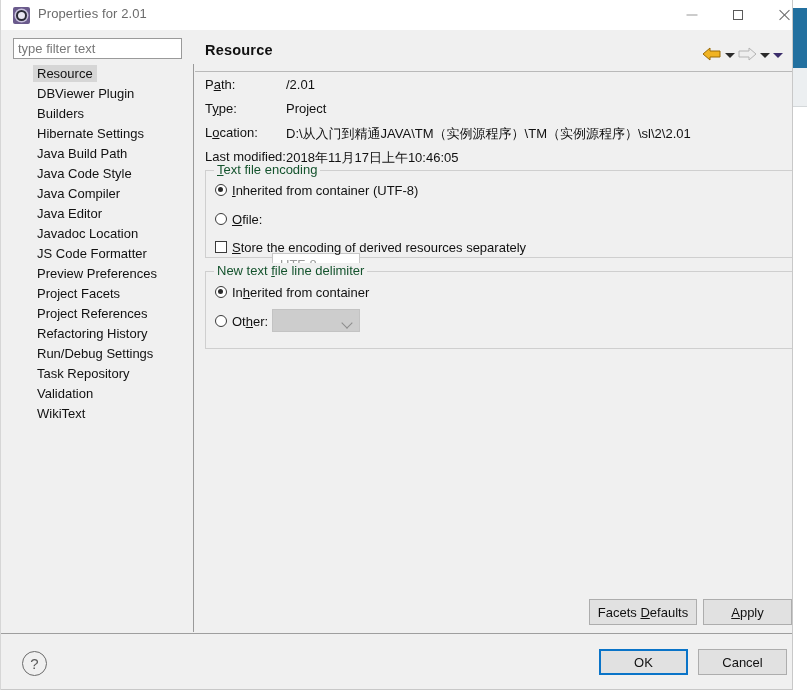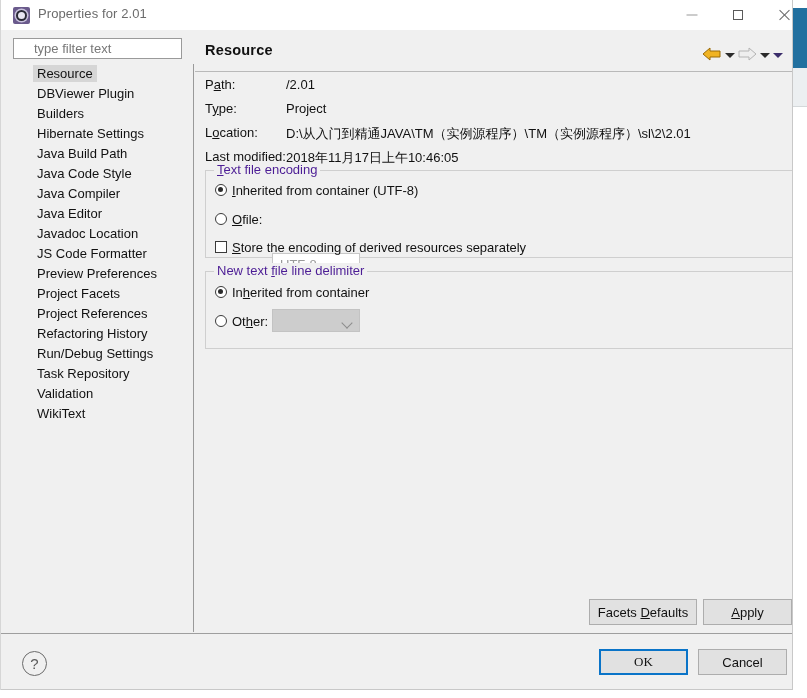--- a/index.html
+++ b/index.html
@@ -43,21 +43,21 @@
   #btn-close .glyph{width:13px;height:13px;}
   #btn-close .glyph::before,#btn-close .glyph::after{
     content:"";position:absolute;left:0;top:6px;width:14px;height:1px;background:#6a6a6a;}
   #btn-close .glyph::before{transform:rotate(45deg);}
   #btn-close .glyph::after{transform:rotate(-45deg);}
 
   
   #filter-input{
     position:absolute;left:13px;top:38px;width:169px;height:21px;
     border:1px solid #9a9a9a;background:#fff;box-sizing:border-box;
-    font-family:inherit;font-size:13px;color:#555;padding:0 20px;outline:none;
+    font-family:inherit;font-size:13px;color:#555;padding:0 4px;outline:none;
   }
   #filter-input::placeholder{color:#777;opacity:1;}
 
   
   #tree-panel{
     position:absolute;left:13px;top:64px;width:181px;height:568px;
     background:#f0f0f0;border-right:1px solid #9a9a9a;box-sizing:border-box;overflow:hidden;
   }
   .tree-item{height:20px;line-height:20px;padding-left:24px;white-space:nowrap;font-size:13px;color:#111;cursor:default;}
   .tree-item.selected span.lbl{background:#d6d6d6;padding:1px 4px;margin-left:-4px;}
@@ -73,21 +73,21 @@
   .nav-caret{width:11px;height:11px;position:relative;cursor:default;}
   .nav-caret::after{content:"";position:absolute;left:1px;top:4px;border-left:5px solid transparent;border-right:5px solid transparent;border-top:5px solid #2b2b2b;}
   .nav-caret.accent::after{border-top-color:#3b2d6b;}
   .field-label{position:absolute;left:10px;font-size:13px;color:#111;}
   .field-value{position:absolute;left:91px;font-size:13px;color:#111;white-space:nowrap;}
 
   u{text-decoration:underline;text-underline-offset:1px;}
 
   
   .groupbox{position:absolute;left:10px;width:610px;border:1px solid #cfcfcf;box-sizing:border-box;}
-  .group-title{position:absolute;top:-9px;left:8px;background:#f0f0f0;padding:0 3px;font-size:13px;color:#4c1d95;white-space:nowrap;}
+  .group-title{position:absolute;top:-9px;left:8px;background:#f0f0f0;padding:0 3px;font-size:13px;color:#14532d;white-space:nowrap;}
 
   
   .radio-row,.check-row{position:absolute;left:9px;height:18px;display:flex;align-items:center;white-space:nowrap;cursor:default;}
   .radio{width:12px;height:12px;border-radius:50%;border:1.5px solid #3a3a3a;box-sizing:border-box;background:#fff;position:relative;flex:none;margin-right:5px;}
   .radio.checked::after{content:"";position:absolute;left:2px;top:2px;width:5px;height:5px;border-radius:50%;background:#2b2b2b;}
   .checkbox{width:12px;height:12px;border:1.5px solid #3a3a3a;box-sizing:border-box;background:#fff;flex:none;margin-right:5px;}
   .ctrl-label{font-size:13px;color:#111;}
 
   
   .combo{position:absolute;height:23px;border:1px solid #c8c8c8;box-sizing:border-box;
@@ -105,21 +105,21 @@
     font-family:inherit;font-size:13px;color:#111;cursor:default;
     display:flex;align-items:center;justify-content:center;
   }
   #btn-restore{position:absolute;left:589px;top:599px;width:108px;height:26px;}
   #btn-apply{position:absolute;left:703px;top:599px;width:89px;height:26px;}
 
   #footer{position:absolute;left:1px;top:633px;width:791px;height:56px;background:#f0f0f0;border-top:1px solid #9e9e9e;box-sizing:border-box;}
   #help-icon{position:absolute;left:21px;top:17px;width:25px;height:25px;border-radius:50%;
     border:1.6px solid #6b6b6b;box-sizing:border-box;color:#5a5a5a;font-size:15px;
     display:flex;align-items:center;justify-content:center;cursor:default;}
-  #btn-ok{position:absolute;left:598px;top:15px;width:89px;height:26px;border:2px solid #0a74c8;background:#e1e1e1;font-family:Liberation Serif, serif;}
+  #btn-ok{position:absolute;left:598px;top:15px;width:89px;height:26px;border:2px solid #0a74c8;background:#e1e1e1;}
   #btn-cancel{position:absolute;left:697px;top:15px;width:89px;height:26px;}
 </style>
 </head>
 <body>
 
 <div id="bg-window">
   
   
   
   

